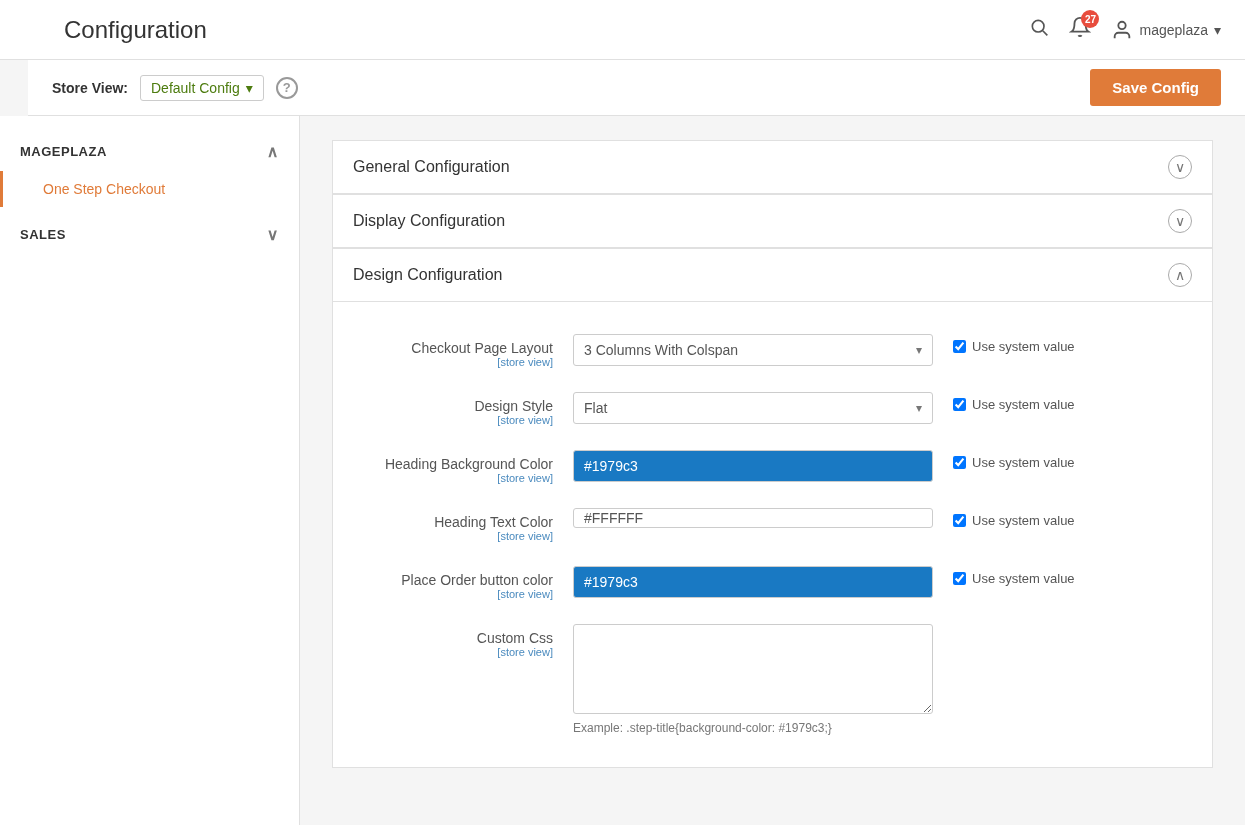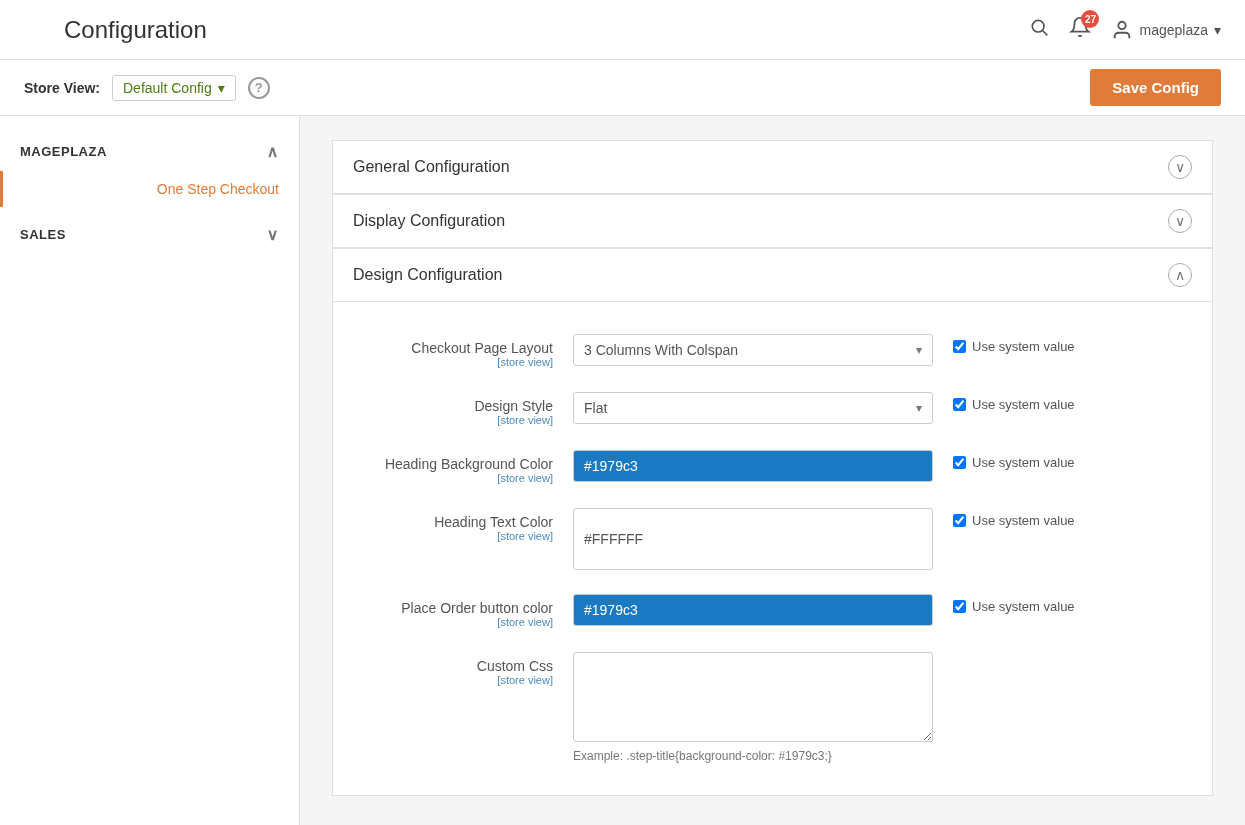--- a/index.html
+++ b/index.html
@@ -29,20 +29,21 @@
 
     
     .store-view-bar {
       background: #fff;
       border-bottom: 1px solid #e0e0e0;
       padding: 0 24px;
       height: 56px;
       display: flex;
       align-items: center;
       justify-content: space-between;
+      margin-left: 28px;
     }
     .store-view-left { display: flex; align-items: center; gap: 12px; }
     .store-view-label { font-weight: 600; color: #333; }
     .store-view-select {
       display: flex; align-items: center; gap: 6px;
       border: 1px solid #ccc; padding: 4px 10px; border-radius: 3px;
       cursor: pointer; background: #fff; color: #4d7c0f;
     }
     .help-icon {
       width: 22px; height: 22px; border-radius: 50%;
@@ -71,25 +72,24 @@
       flex-shrink: 0;
       padding: 16px 0;
     }
     .sidebar-section-header {
       display: flex; align-items: center; justify-content: space-between;
       padding: 10px 20px; cursor: pointer;
       font-weight: 700; font-size: 13px; color: #333;
       letter-spacing: 0.5px;
     }
     .sidebar-item {
-      padding: 10px 20px 10px 28px;
+      padding: 10px 20px 10px 40px;
       cursor: pointer; color: #444;
       border-left: 3px solid transparent;
       font-size: 14px;
-      text-align: right;
     }
     .sidebar-item.active {
       border-left: 3px solid #e07b39;
       color: #e07b39; background: #fff;
     }
     .sidebar-section-header2 {
       display: flex; align-items: center; justify-content: space-between;
       padding: 10px 20px; cursor: pointer;
       font-weight: 700; font-size: 13px; color: #333;
       letter-spacing: 0.5px; margin-top: 8px; text-align: right;
@@ -154,21 +154,21 @@
     .select-arrow {
       position: absolute; right: 10px; color: #777; pointer-events: none; font-size: 12px;
     }
     .color-input {
       width: 100%; padding: 7px 10px;
       border: 1px solid #ccc; border-radius: 3px;
       font-size: 14px; color: #fff;
       background: #1979c3;
     }
     .color-input-white {
-      width: 100%; padding: 22px 10px;
+      width: 100%; padding: 1px 10px;
       border: 1px solid #ccc; border-radius: 3px;
       font-size: 14px; color: #555;
       background: #fff;
     }
     .text-area-input {
       width: 100%; padding: 7px 10px;
       border: 1px solid #ccc; border-radius: 3px;
       font-size: 14px; color: #555;
       background: #fff; height: 90px; resize: vertical;
     }

